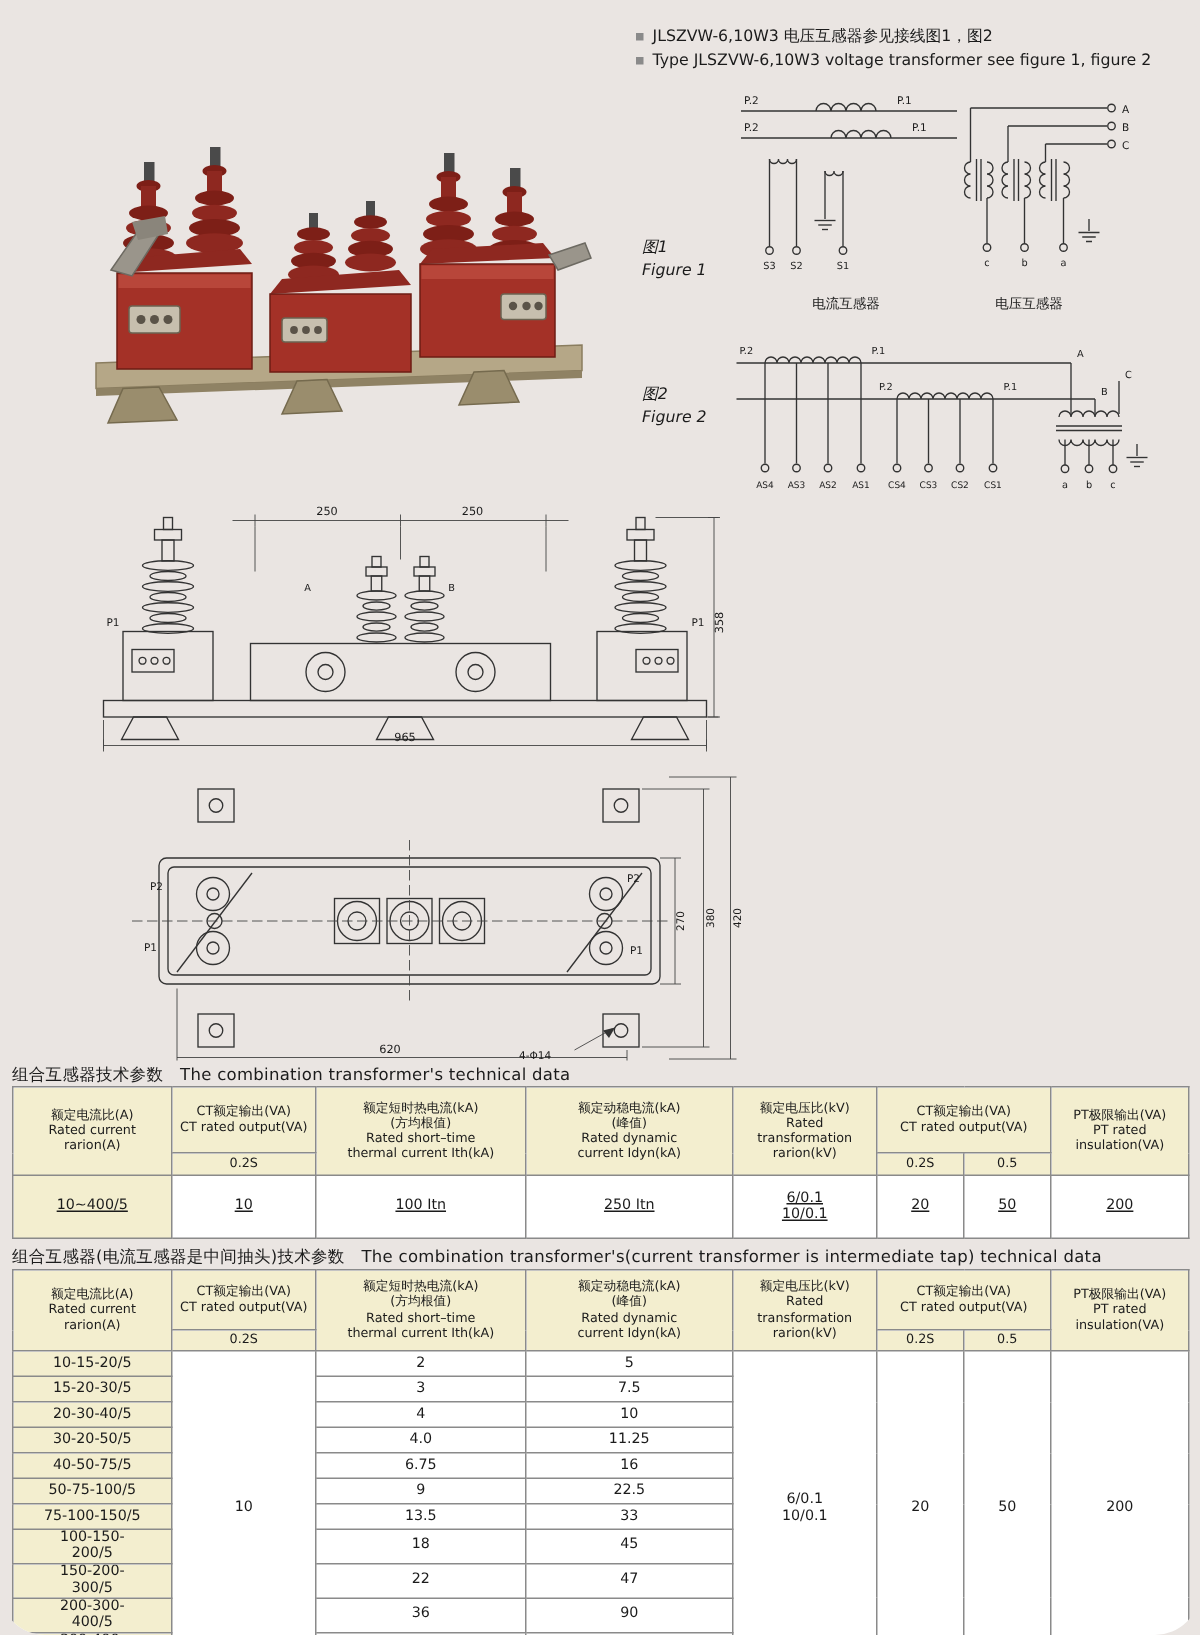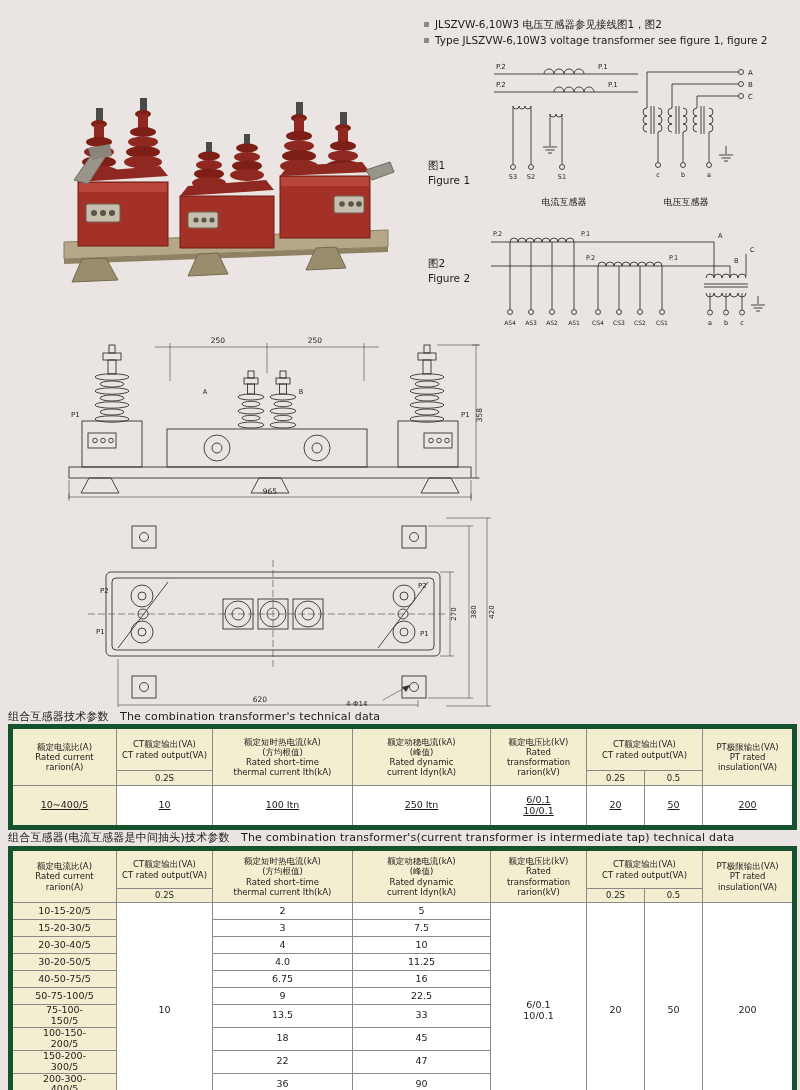--- a/index.html
+++ b/index.html
@@ -2,28 +2,29 @@
 <html><head>
 <meta charset="utf-8">
 <style>
   * { margin:0; padding:0; box-sizing:border-box; }
   html,body { background:#eae5e2; }
   .page {
     position:relative; width:800px; height:1090px;
     background:#eae5e2; overflow:hidden;
     font-family:"DejaVu Sans","Liberation Sans",sans-serif;
     color:#1b1b1b;
+    border-radius:30px;
   }
   .abs { position:absolute; }
   .bullets { left:424px; top:16px; font-size:10.5px; line-height:1.55; }
   .bullet-line { display:flex; align-items:center; gap:6px; white-space:nowrap; }
   .sq { width:5px; height:5px; background:#8a8a8a; display:inline-block; flex:none; }
-  .fig-label { font-size:10.5px; line-height:1.4; }
+  .fig-label { font-size:10.5px; line-height:1.4;font-style:italic; }
   .section-title { font-size:11px; letter-spacing:0.2px; white-space:nowrap; }
-  table.t { border-collapse:collapse; table-layout:fixed; width:784px; background:#ffffff; border:5px solid #14532d; }
+  table.t { border-collapse:collapse; table-layout:fixed; width:784px; background:#ffffff; border:1px solid #14532d; }
   .t th, .t td { border:1px solid #8a8a8a; text-align:center; vertical-align:middle; white-space:pre-line; padding:1px 2px; overflow:hidden; }
   .t th { background:#f3eecf; font-weight:400; font-size:8.5px; line-height:1.18; }
   .t td { font-size:9.5px; line-height:1.15; }
   .t td.yl { background:#f3eecf; }
   tr.h-main1 { height:44px; } tr.h-sub1 { height:15px; } tr.d1 { height:42px;text-decoration:underline; }
   tr.h-main2 { height:40px; } tr.h-sub2 { height:14px; } tr.d2 { height:17px; }
   tr.d2 td { padding:0 20px; }
   svg { display:block; }
   svg text { font-family:"DejaVu Sans","Liberation Sans",sans-serif; fill:#1b1b1b; stroke:none; }
   .ln { stroke:#333; stroke-width:0.9; fill:none; }

